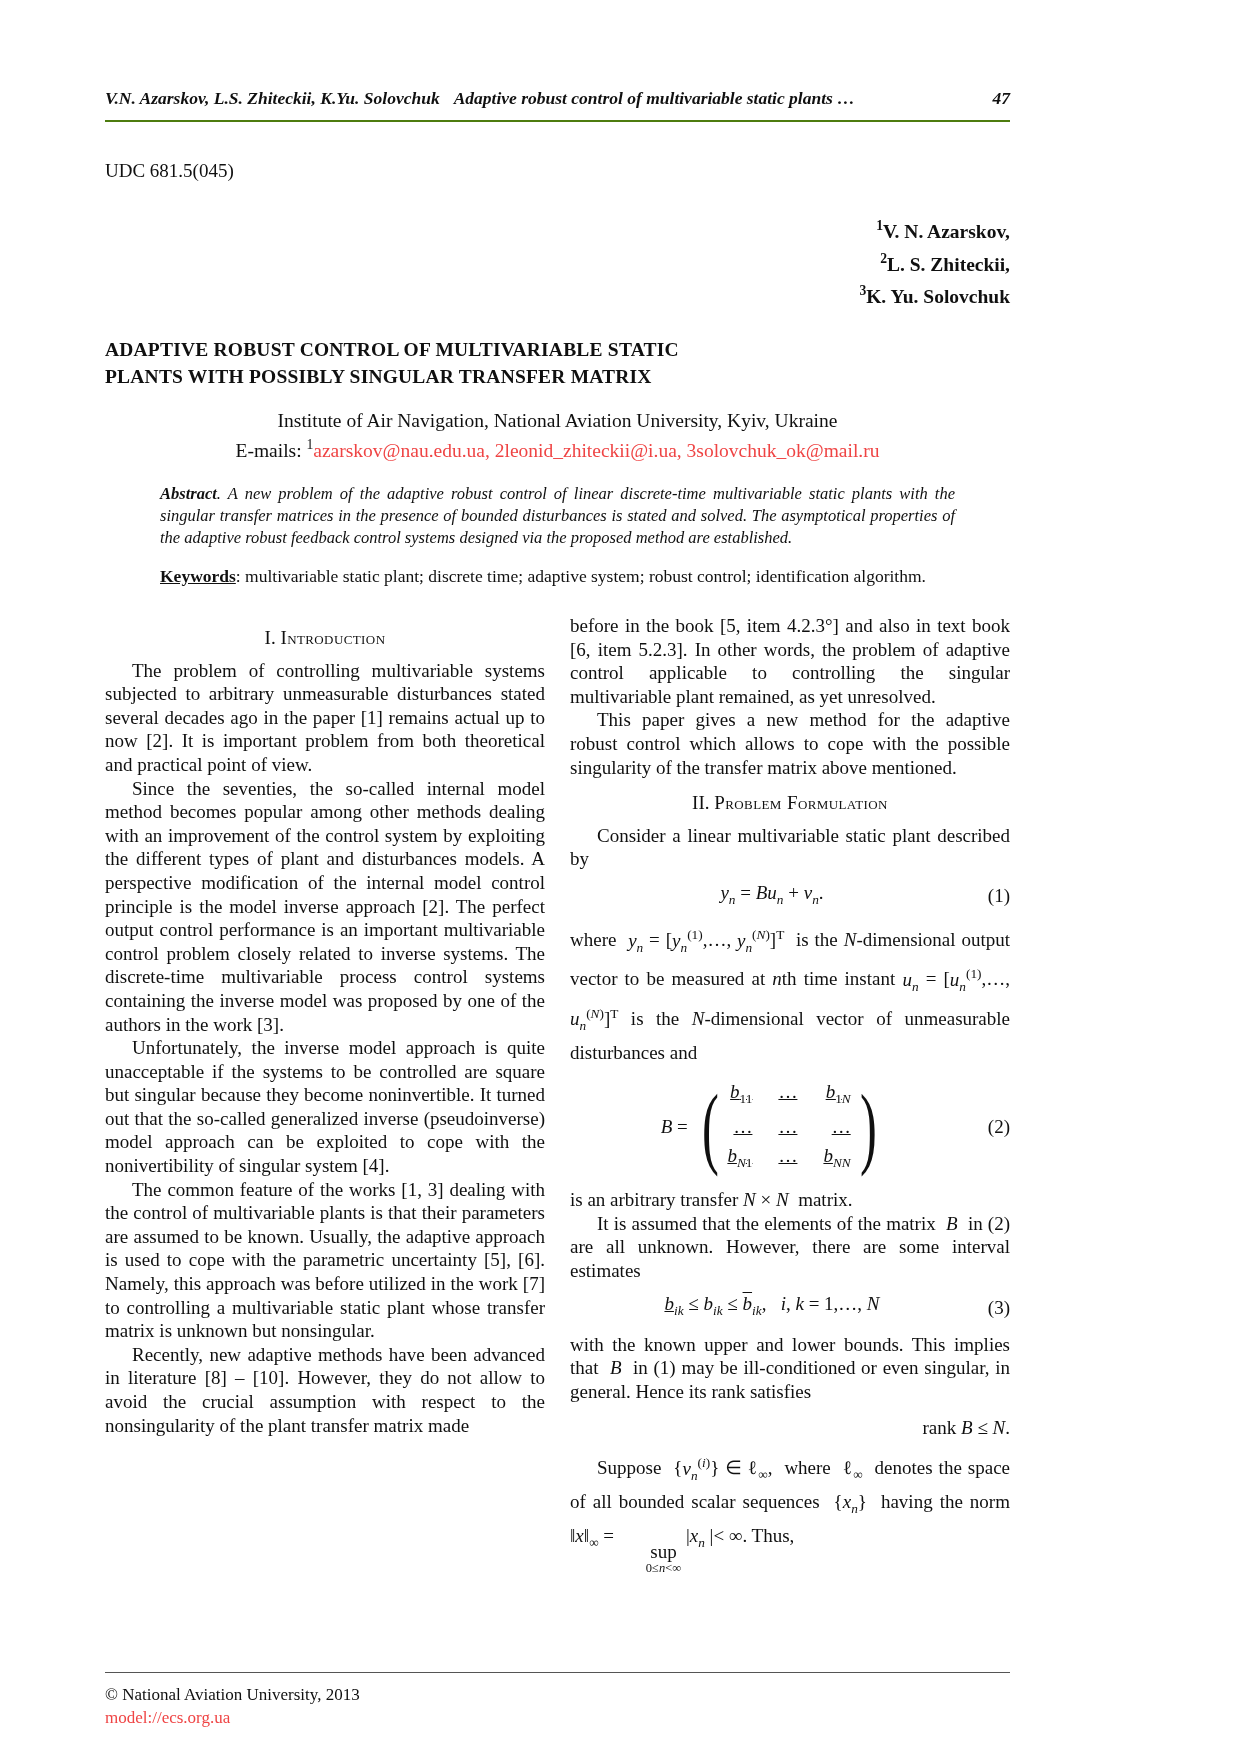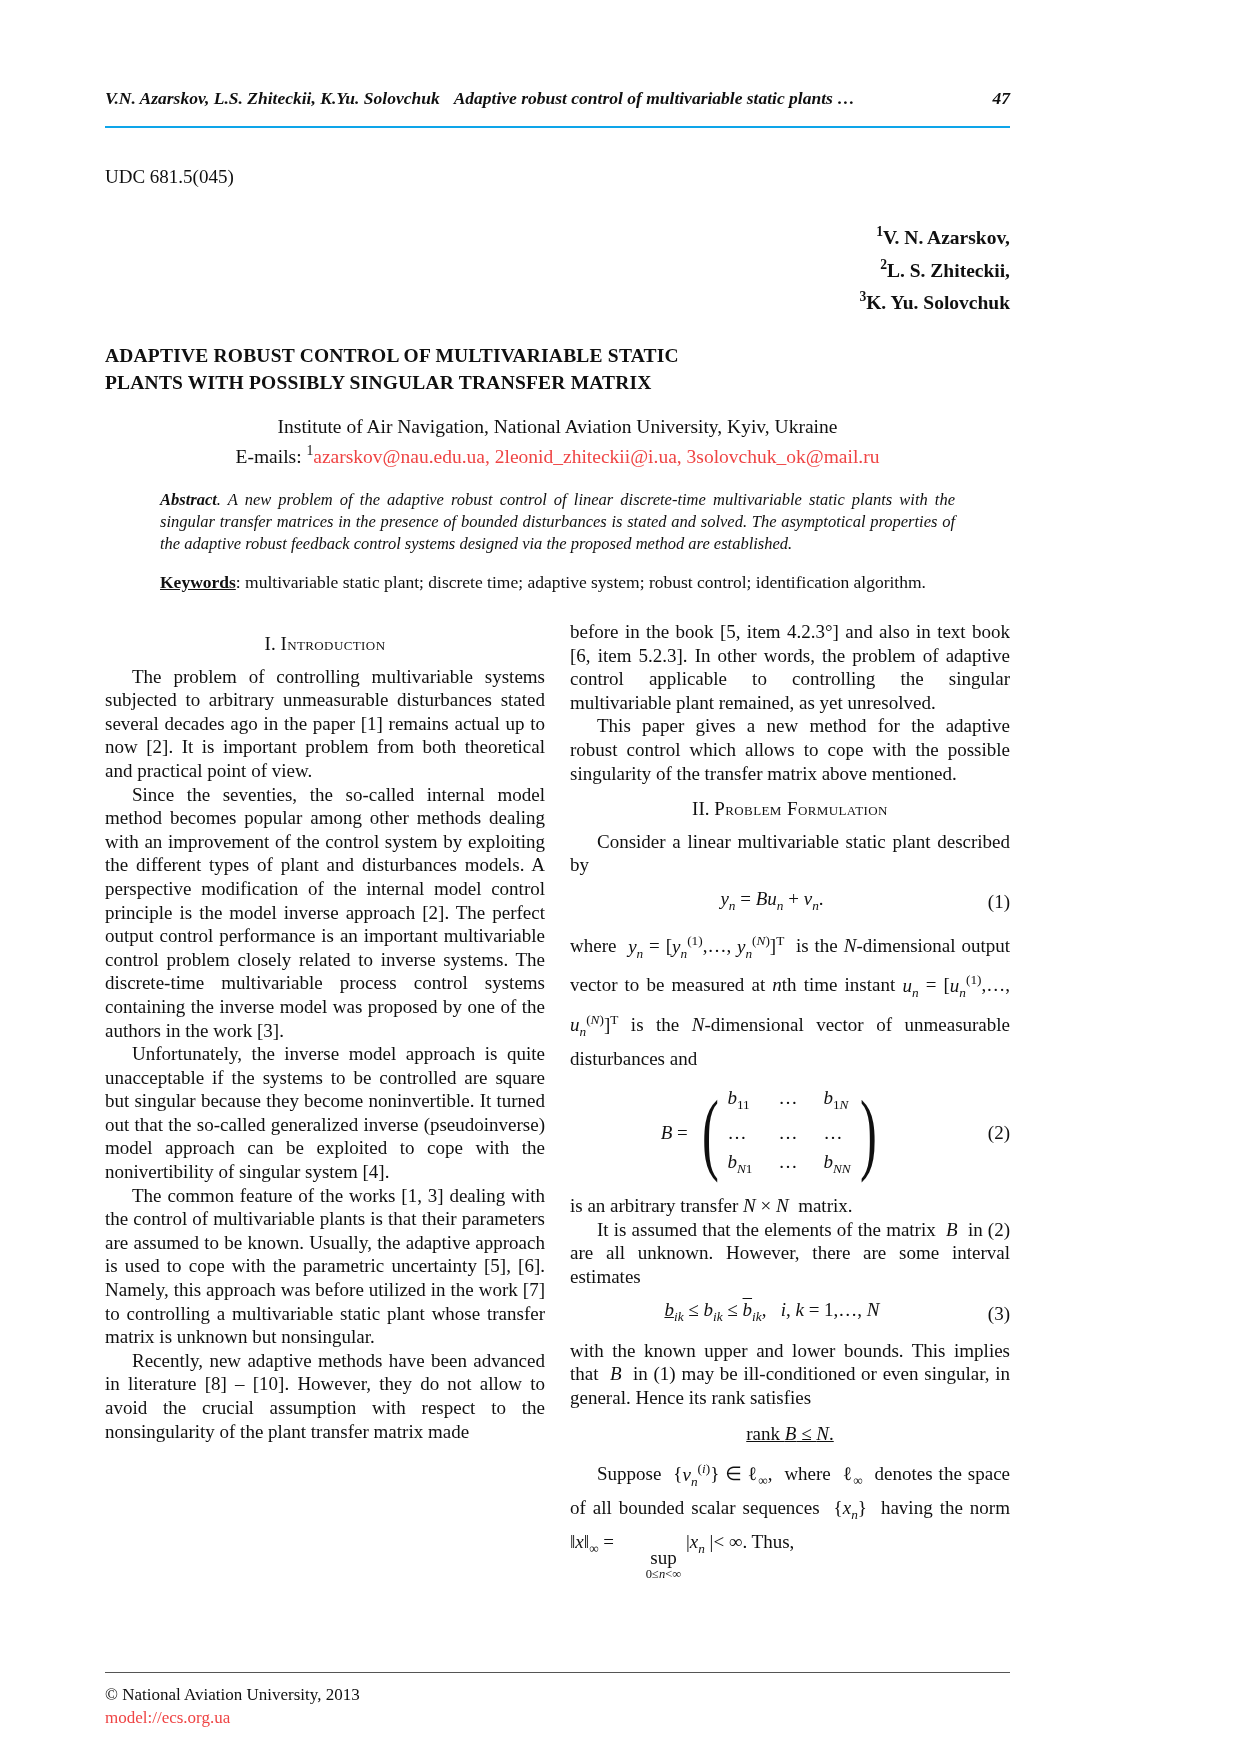--- a/index.html
+++ b/index.html
@@ -7,21 +7,21 @@
   body {
     width:1240px; height:1754px; background:#ffffff; position:relative;
     font-family:"Liberation Serif", serif; color:#101010;
     -webkit-font-smoothing:antialiased;
   }
   .page { position:absolute; inset:0; padding:88px 230px 0 105px; }
 
   
   .running-header{
     display:flex; justify-content:space-between; align-items:baseline;
-    border-bottom:2px solid #0ea5e9; padding-bottom:17px;
+    border-bottom:2px solid #4d7c0f; padding-bottom:11px;
     font-weight:bold; font-style:italic; font-size:17.5px;
   }
   .rh-left{ white-space:nowrap; }
   .rh-gap{ display:inline-block; width:14px; }
 
   .udc{ margin-top:38px; font-size:19px; }
 
   .authors{ margin-top:30px; text-align:right; font-weight:bold; font-size:19.5px; line-height:27px; }
 
   .title{ margin-top:26px; text-align:left; font-weight:bold; font-size:19.5px; line-height:27px; letter-spacing:0.2px; }
@@ -56,25 +56,25 @@
   .eq-num{ width:36px; text-align:right; }
 
   .matrix-wrap{ display:inline-flex; align-items:center; justify-content:center; }
   .mlhs{ margin-right:7px; }
   .paren{
     font-size:92px; line-height:0.82; font-weight:300;
     transform:scaleX(0.55); display:inline-block;
   }
   .matrix{
     display:inline-grid; grid-template-columns:auto auto auto;
-    column-gap:26px; row-gap:5px; text-align:left; padding:0 2px; font-size:19px;
+    column-gap:26px; row-gap:5px; text-align:right; padding:0 2px; font-size:19px;text-decoration:underline;
   }
   .eq-matrix{ margin:14px 0; }
 
-  .rank{ text-align:center; margin:12px 0 10px;text-decoration:underline; }
+  .rank{ text-align:right; margin:12px 0 10px; }
 
   sub{ font-size:70%; }
   sup{ font-size:70%; }
   .ul{ text-decoration:underline; }
   .ol{ text-decoration:overline; }
 
   .supstack{
     display:inline-flex; flex-direction:column; align-items:center;
     vertical-align:-16px; line-height:1.05; text-align:center;justify-content:space-between;
   }

